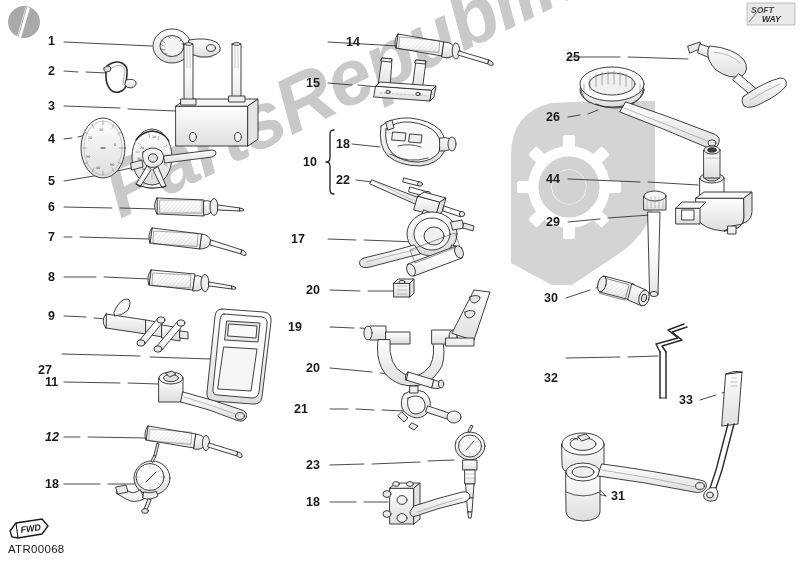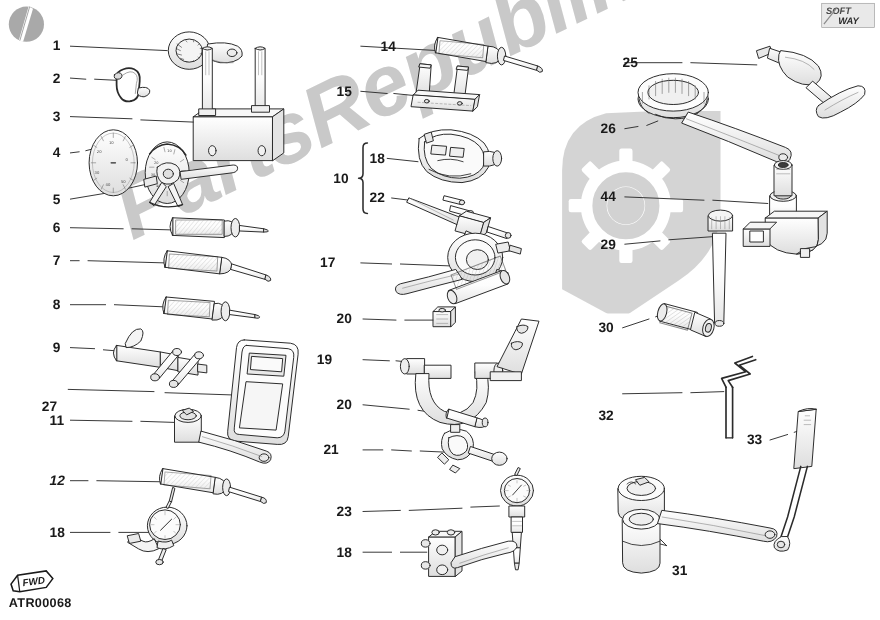--- a/index.html
+++ b/index.html
@@ -80,21 +80,21 @@
     z-index: 7;
     white-space: nowrap;
     line-height: 1;
   }
   .code {
     position: absolute;
     left: 8px;
     top: 543px;
     font-family: "Liberation Sans", sans-serif;
     font-size: 11.5px;
-    font-weight: bold;
+    font-weight: normal;
     color: #1a1a1a;
     letter-spacing: 0.3px;
     z-index: 7;
   }
   .fwd-badge {
     position: absolute;
     left: 8px;
     top: 517px;
     width: 42px;
     height: 24px;
@@ -673,21 +673,21 @@
   <div class="lbl" style="left:306px; top:459px;">23</div>
   <div class="lbl" style="left:306px; top:496px;">18</div>
 
   <div class="lbl" style="left:546px; top:51px;margin-left:20px;">25</div>
   <div class="lbl" style="left:546px; top:111px;">26</div>
   <div class="lbl" style="left:546px; top:173px;">44</div>
   <div class="lbl" style="left:546px; top:216px;">29</div>
   <div class="lbl" style="left:544px; top:292px;">30</div>
   <div class="lbl" style="left:544px; top:352px;margin-top:20px;">32</div>
   <div class="lbl" style="left:679px; top:394px;">33</div>
-  <div class="lbl" style="left:611px; top:490px;margin-top:23px;">31</div>
+  <div class="lbl" style="left:611px; top:490px;">31</div>
 
   <div class="wm-text">PartsRepublik</div>
 
   <svg class="softway-logo" viewBox="0 0 50 24">
     <rect x="1" y="1" width="48" height="22" fill="#e9e9e9" stroke="#9c9c9c" stroke-width="0.6"></rect>
     <text x="5" y="11" font-family="Liberation Sans, sans-serif" font-size="8.5" font-weight="bold" font-style="italic" fill="#4a4a4a">SOFT</text>
     <text x="16" y="20" font-family="Liberation Sans, sans-serif" font-size="8.5" font-weight="bold" font-style="italic" fill="#2b2b2b">WAY</text>
     <path d="M3 20 L14 6" stroke="#8a8a8a" stroke-width="1.1"></path>
   </svg>
 

